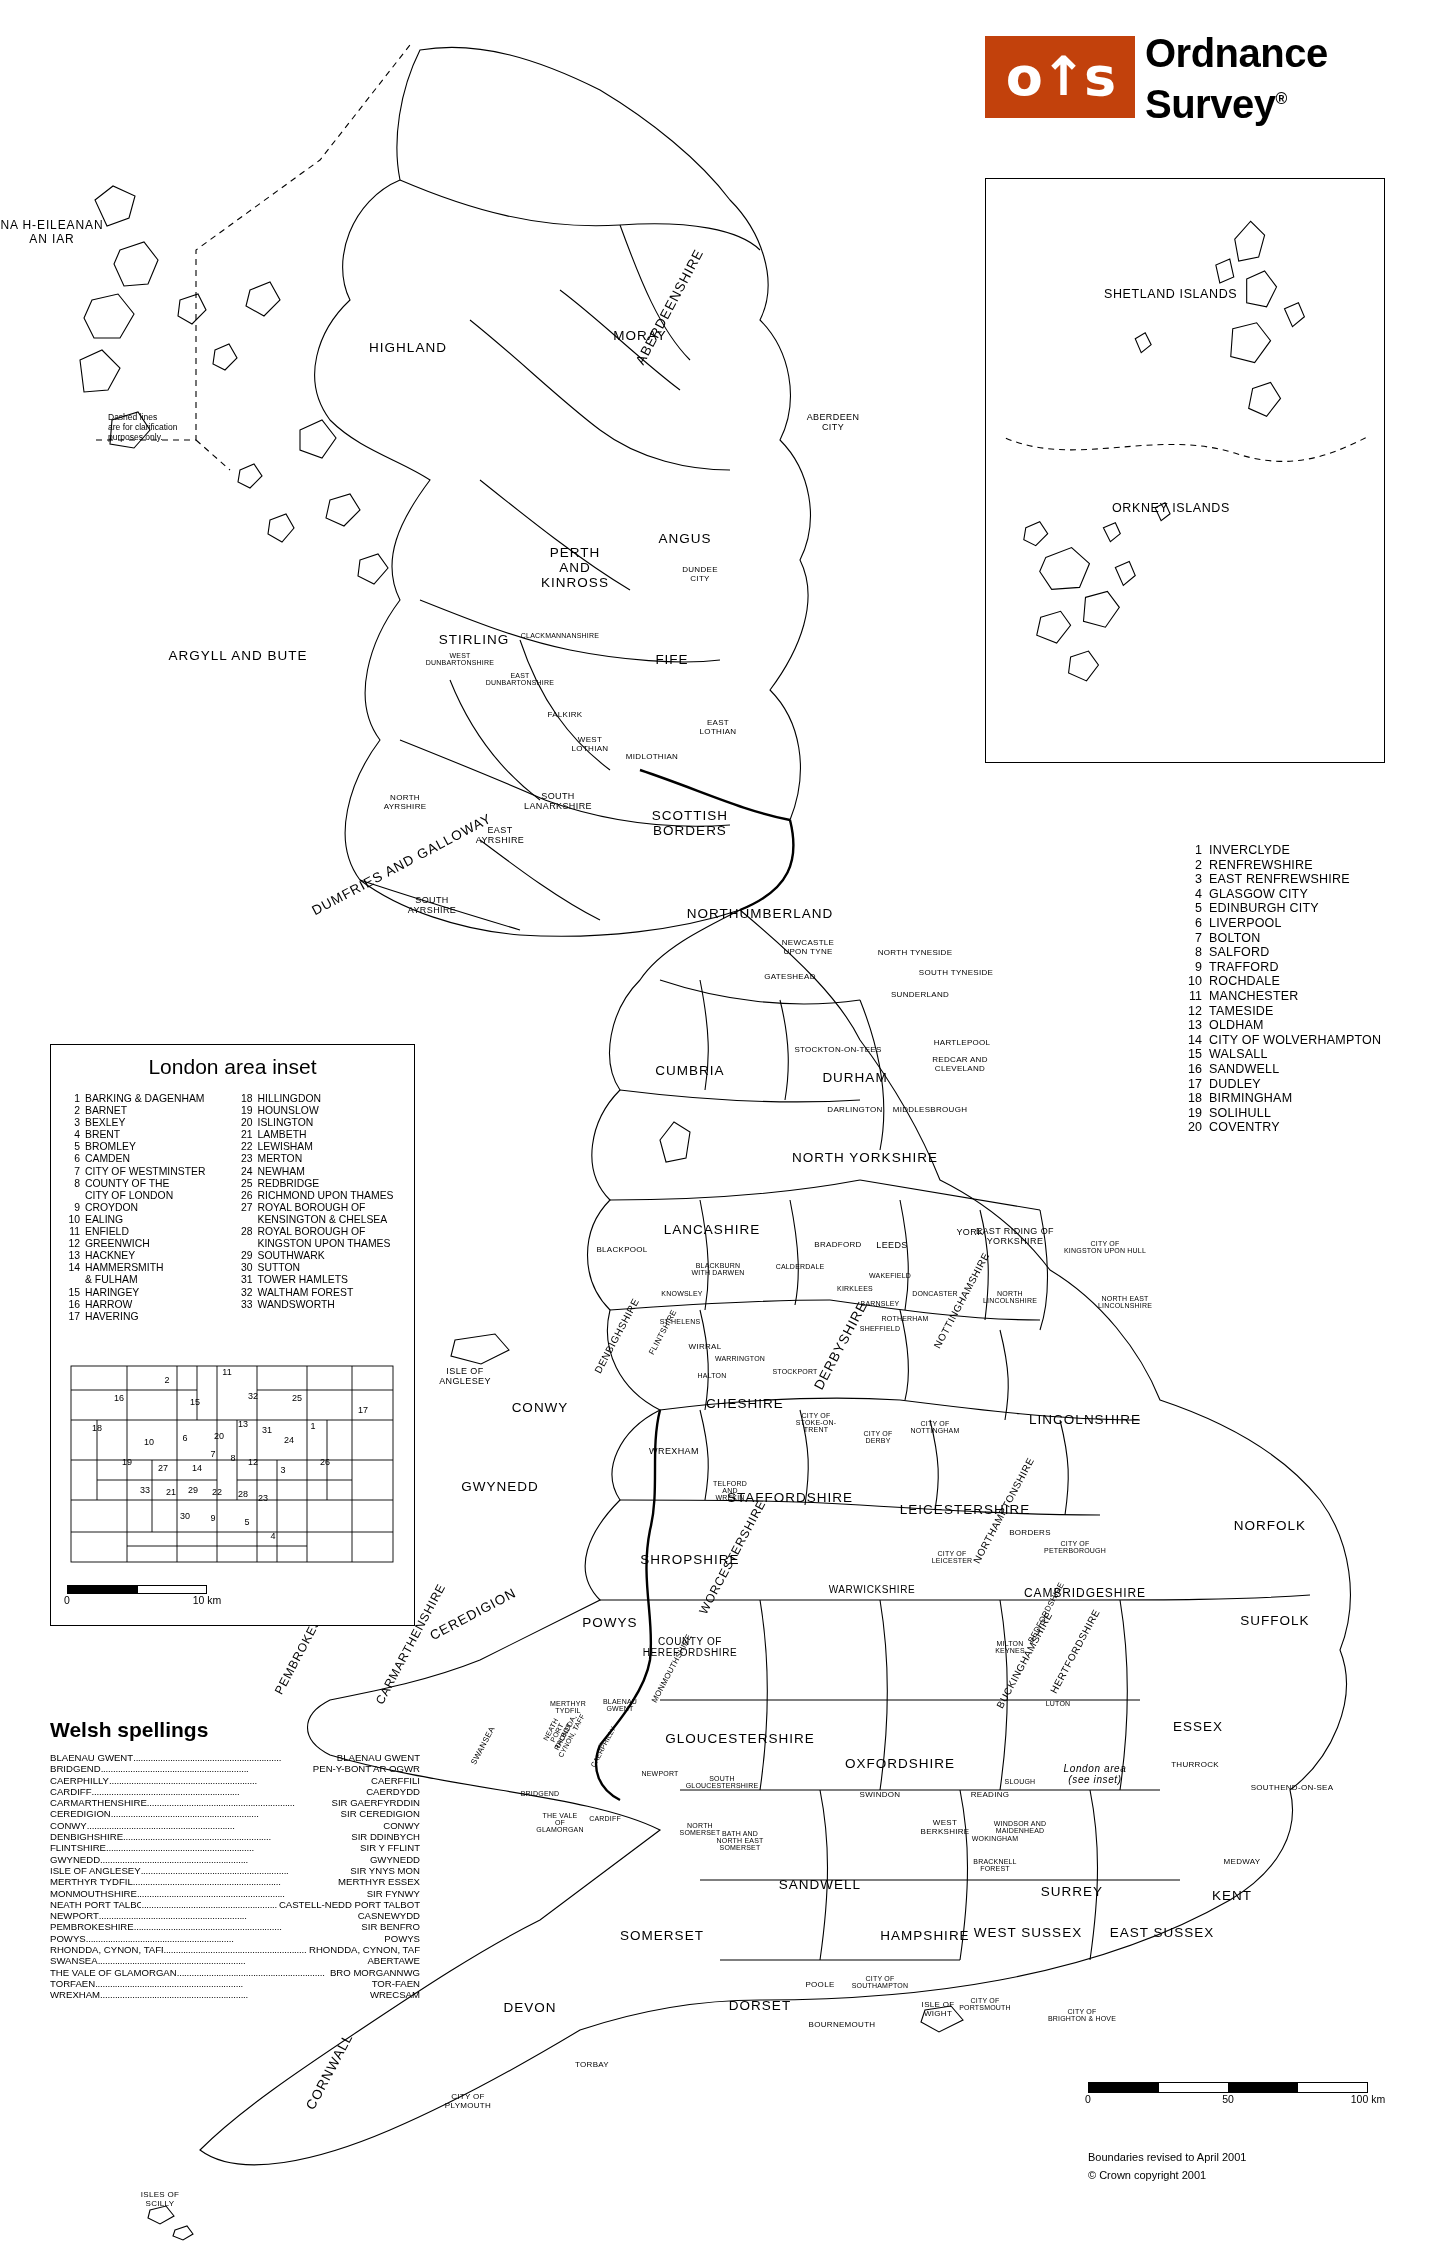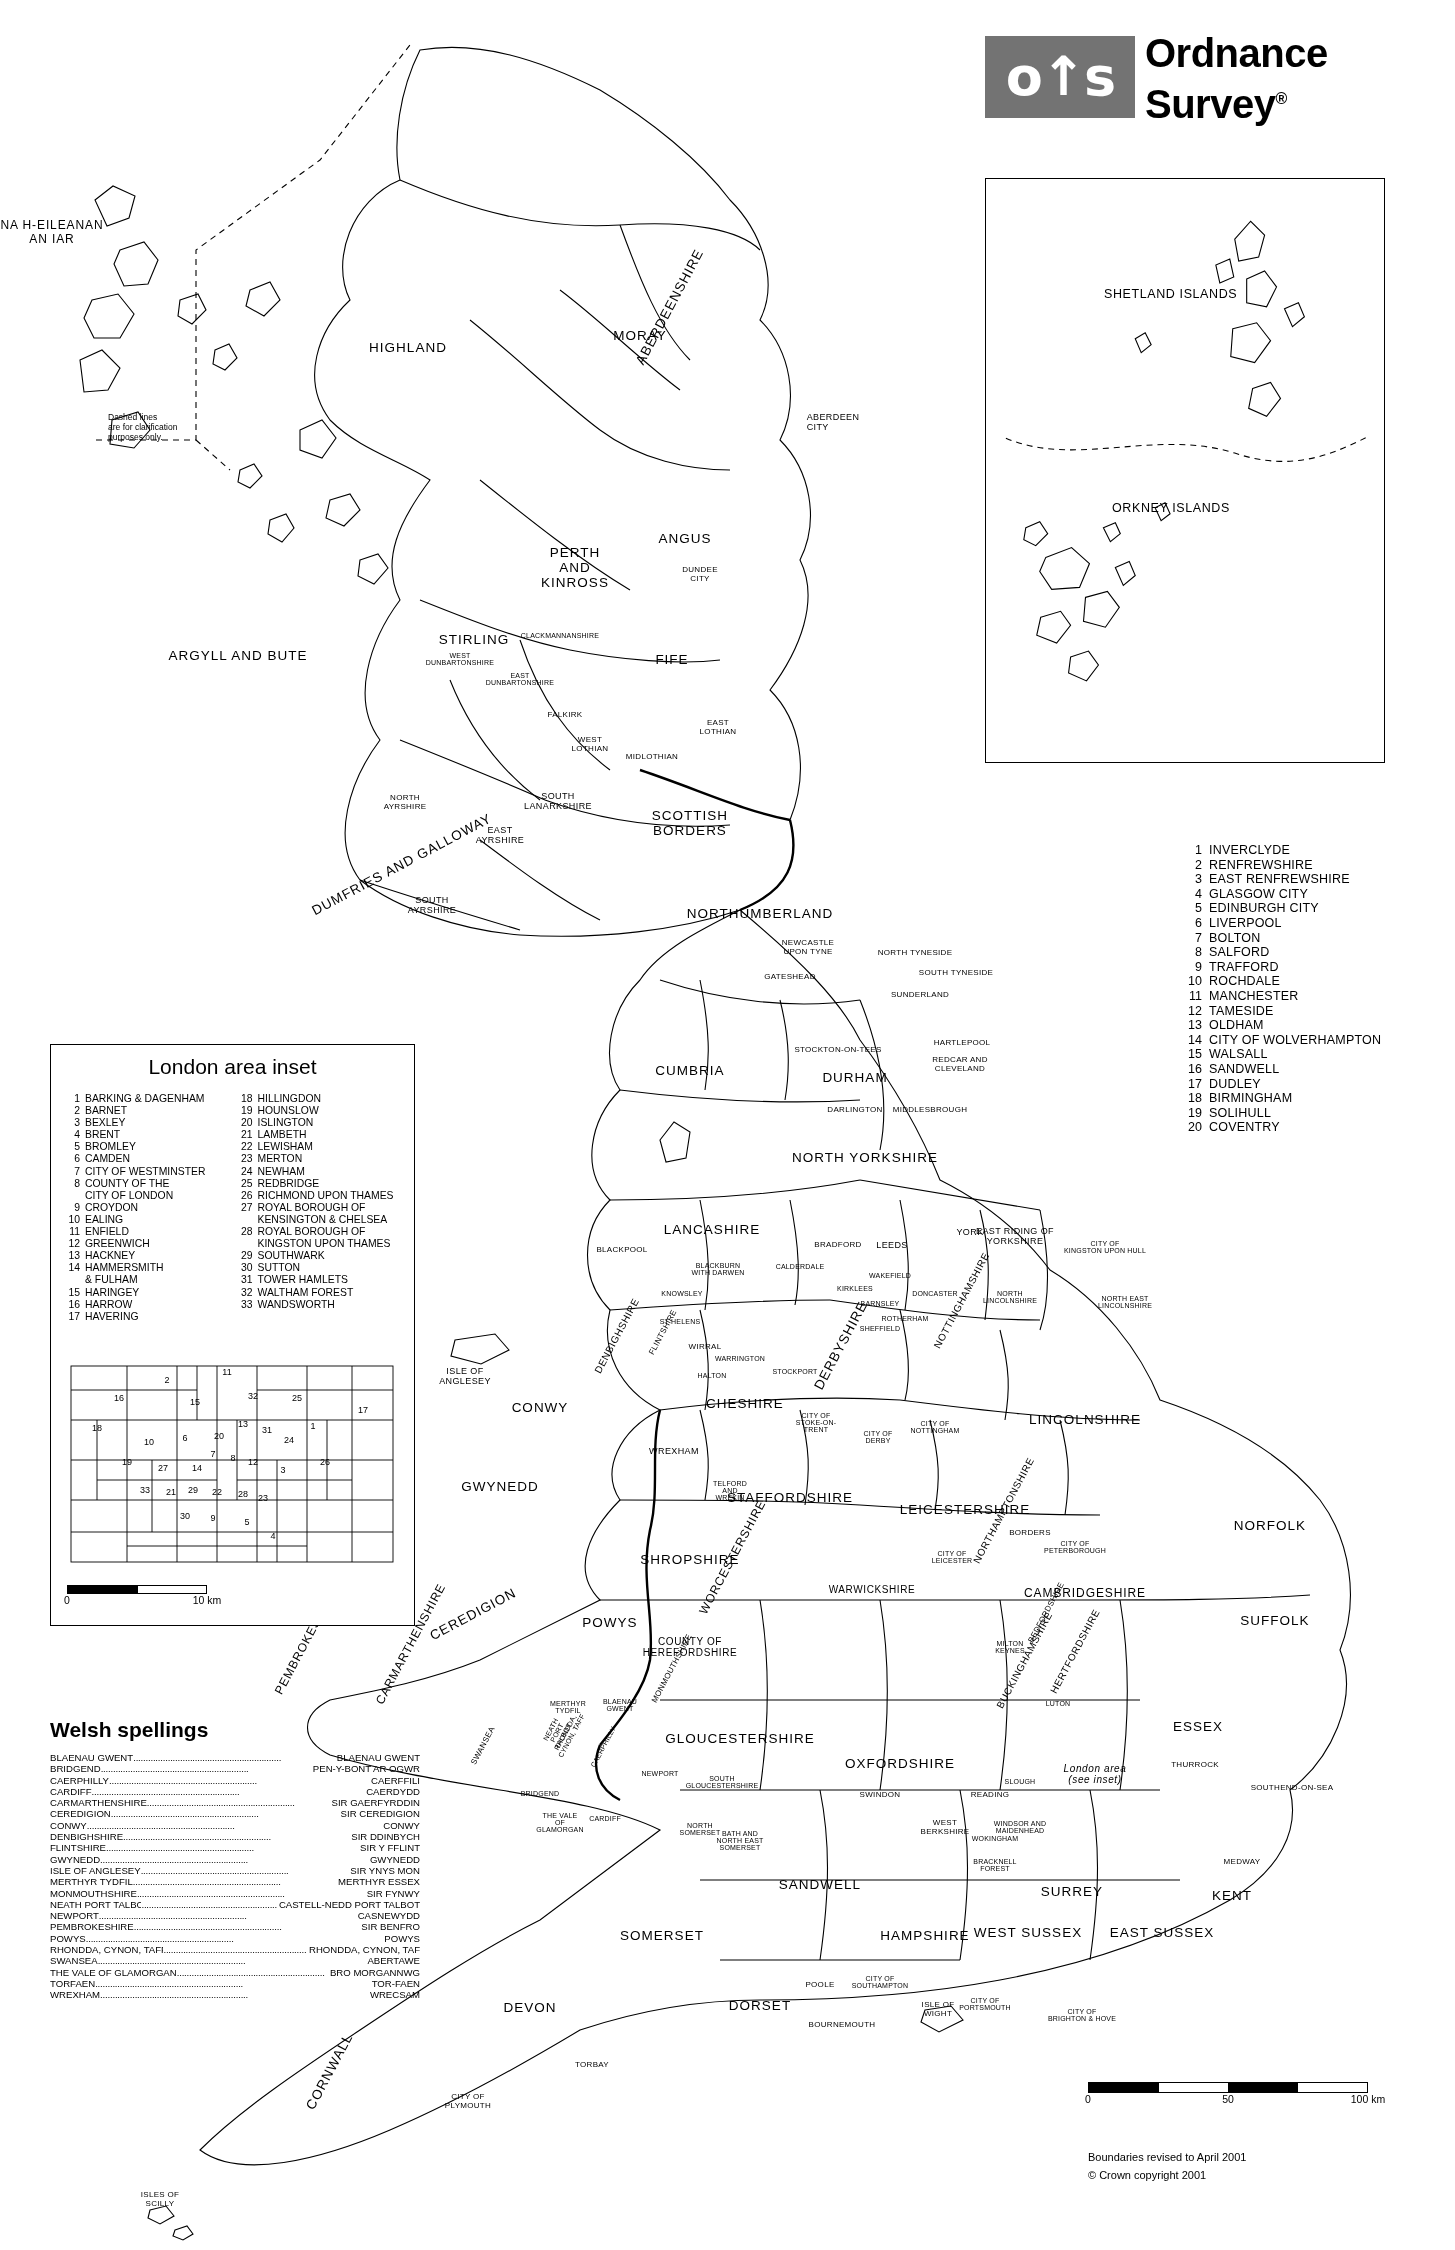--- a/index.html
+++ b/index.html
@@ -24,21 +24,21 @@
     position: absolute;
     left: 985px;
     top: 30px;
     width: 360px;
     height: 100px;
   }
   #logo-mark {
     position: absolute;
     left: 0; top: 6px;
     width: 150px; height: 82px;
-    background: #737373;
+    background: #c2410c;
   }
   #logo-mark .inner {
     position: absolute;
     left: 8px; top: 8px;
     width: 134px; height: 66px;
   }
   #logo-mark .glyph {
     position: absolute;
     left: 0; top: 0;
     width: 134px; height: 66px;
@@ -421,21 +421,21 @@
       <path d="M175 2230 l12 -4 l6 8 l-10 6 l-10 -4 z"></path>
     </g>
   </svg>
 
   <div id="map-labels">
       <div class="ml sz12" style="left: 52px; top: 218px; white-space: pre; text-align: center; transform: translateX(-50%);">NA H-EILEANAN
 AN IAR</div>
       <div class="ml sz14" style="left: 408px; top: 340px; white-space: pre; text-align: center; transform: translateX(-50%);">HIGHLAND</div>
       <div class="ml sz14" style="left: 640px; top: 328px; white-space: pre; text-align: center; transform: translateX(-50%);">MORAY</div>
       <div class="ml sz14" style="left: 697px; top: 360px; white-space: pre; text-align: center; transform: translateX(-50%) rotate(-62deg);">ABERDEENSHIRE</div>
-      <div class="ml sz9" style="left: 833px; top: 412px; white-space: pre; text-align: left; transform: translateX(-50%);">ABERDEEN
+      <div class="ml sz9" style="left: 833px; top: 412px; white-space: pre; text-align: center; transform: translateX(-50%);">ABERDEEN
 CITY</div>
       <div class="ml sz14" style="left: 685px; top: 531px; white-space: pre; text-align: center; transform: translateX(-50%);">ANGUS</div>
       <div class="ml sz14" style="left: 575px; top: 545px; white-space: pre; text-align: center; transform: translateX(-50%);">PERTH
 AND
 KINROSS</div>
       <div class="ml sz8" style="left: 700px; top: 565px; white-space: pre; text-align: center; transform: translateX(-50%);">DUNDEE
 CITY</div>
       <div class="ml sz14" style="left: 474px; top: 632px; white-space: pre; text-align: center; transform: translateX(-50%);">STIRLING</div>
       <div class="ml sz7" style="left: 560px; top: 632px; white-space: pre; text-align: center; transform: translateX(-50%);">CLACKMANNANSHIRE</div>
       <div class="ml sz14" style="left: 672px; top: 652px; white-space: pre; text-align: center; transform: translateX(-50%);">FIFE</div>

